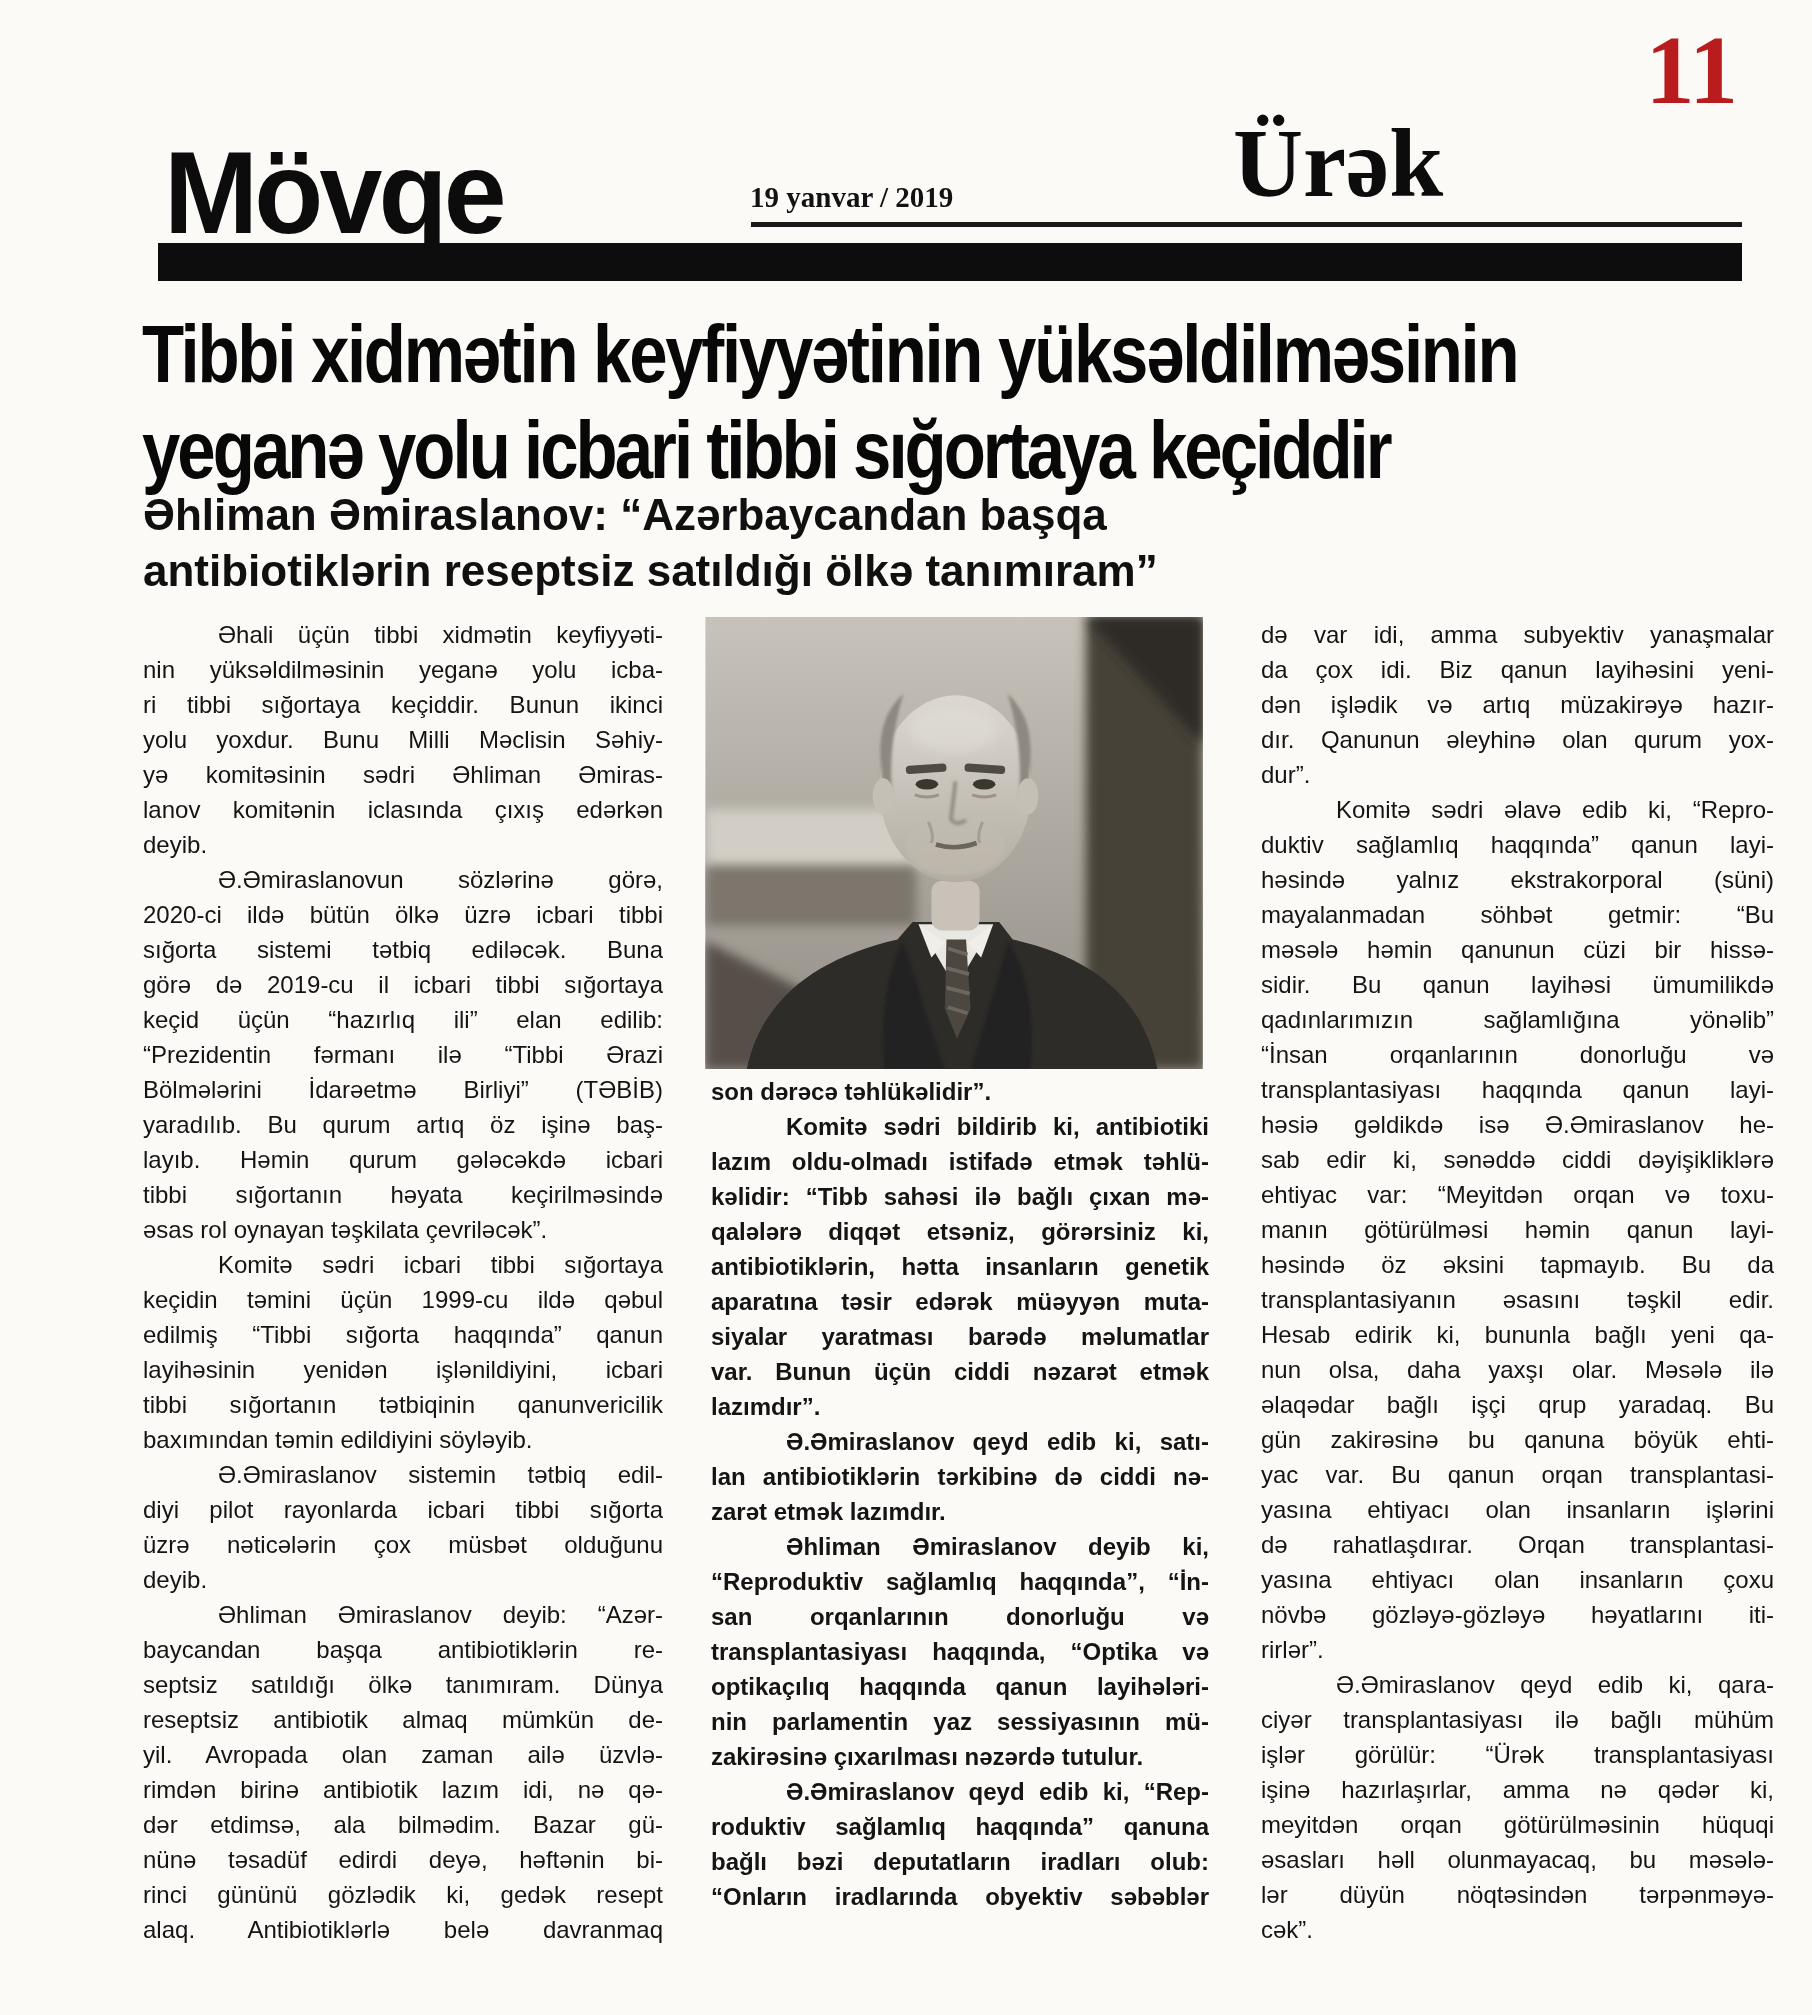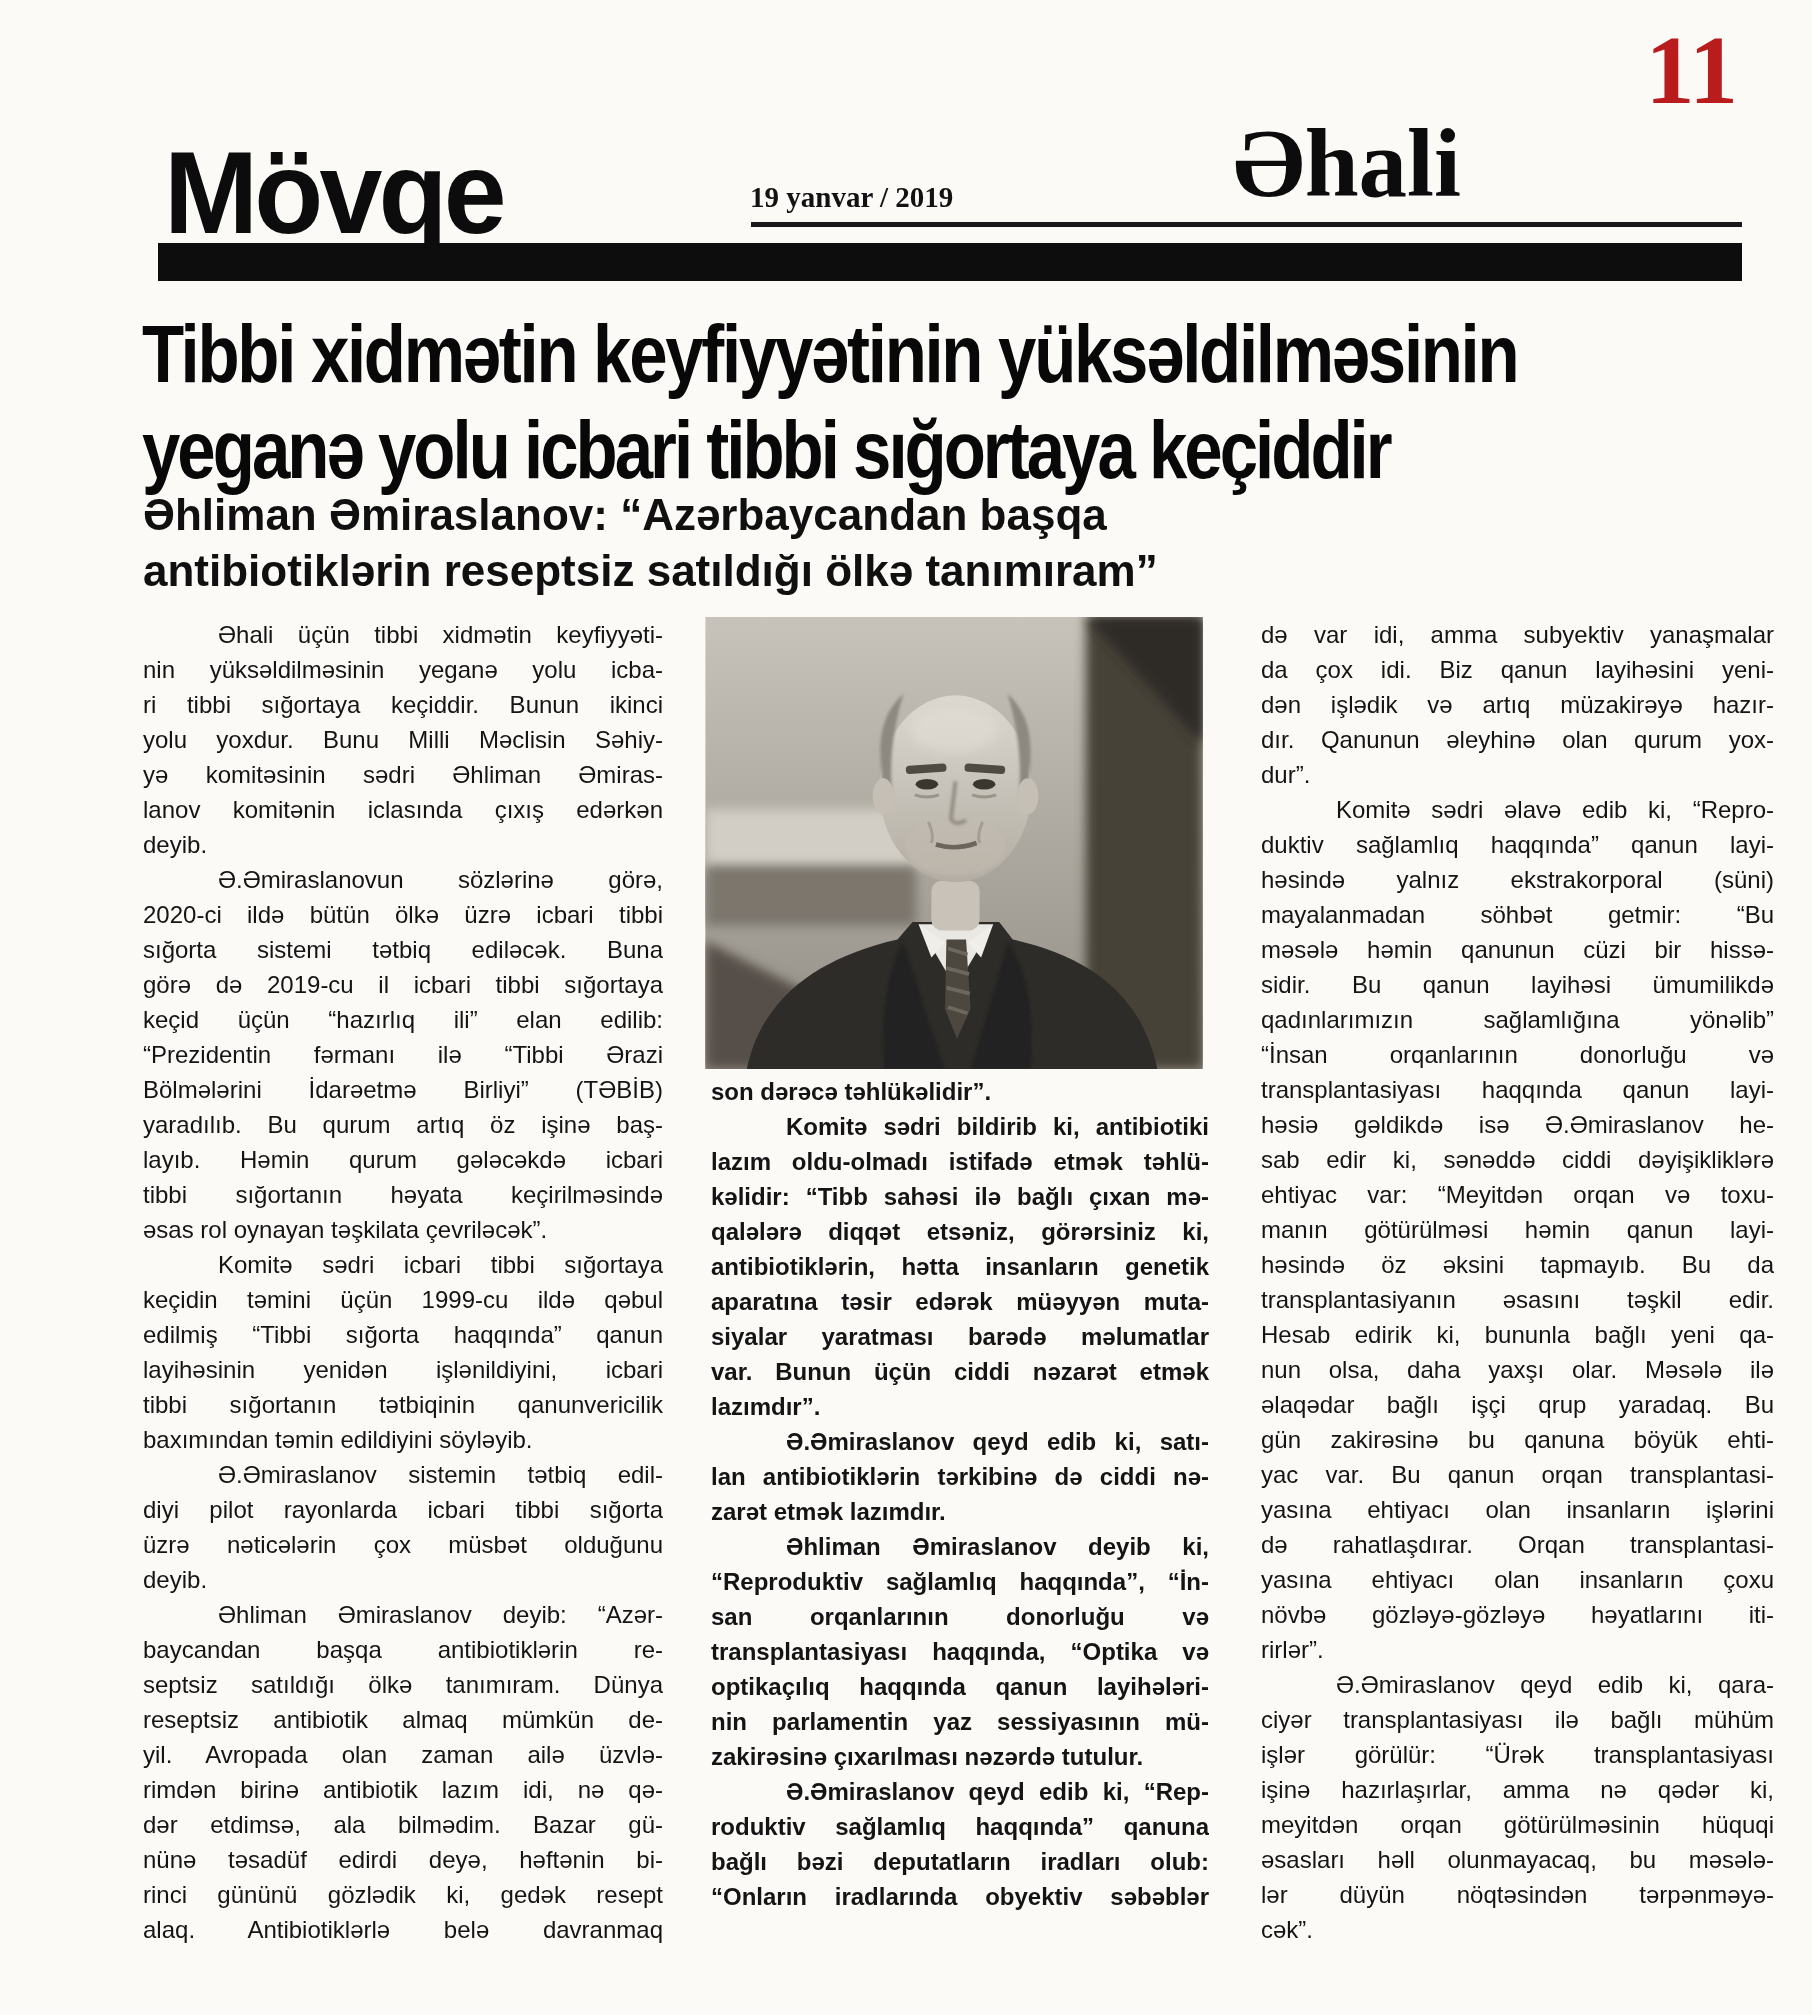--- a/index.html
+++ b/index.html
@@ -59,21 +59,21 @@
   .photo{margin:0 0 4.5px -6px;width:498px;height:452px;display:block;}
   .photo svg{display:block;}
 </style>
 </head>
 <body>
 
 <div class="page">
 
   <div class="mast-left">Mövqe</div>
   <div class="mast-date">19 yanvar / 2019</div>
-  <div class="mast-right">Əhali</div>
+  <div class="mast-right">Ürək</div>
   <div class="page-num">11</div>
   <div class="rule-thin"></div>
   <div class="rule-thick"></div>
 
   <div class="hl hl1">Tibbi xidmətin keyfiyyətinin yüksəldilməsinin</div>
   <div class="hl hl2">yeganə yolu icbari tibbi sığortaya keçiddir</div>
   <div class="sub sub1">Əhliman Əmiraslanov: “Azərbaycandan başqa</div>
   <div class="sub sub2">antibiotiklərin reseptsiz satıldığı ölkə tanımıram”</div>
 
   <div class="cols">

